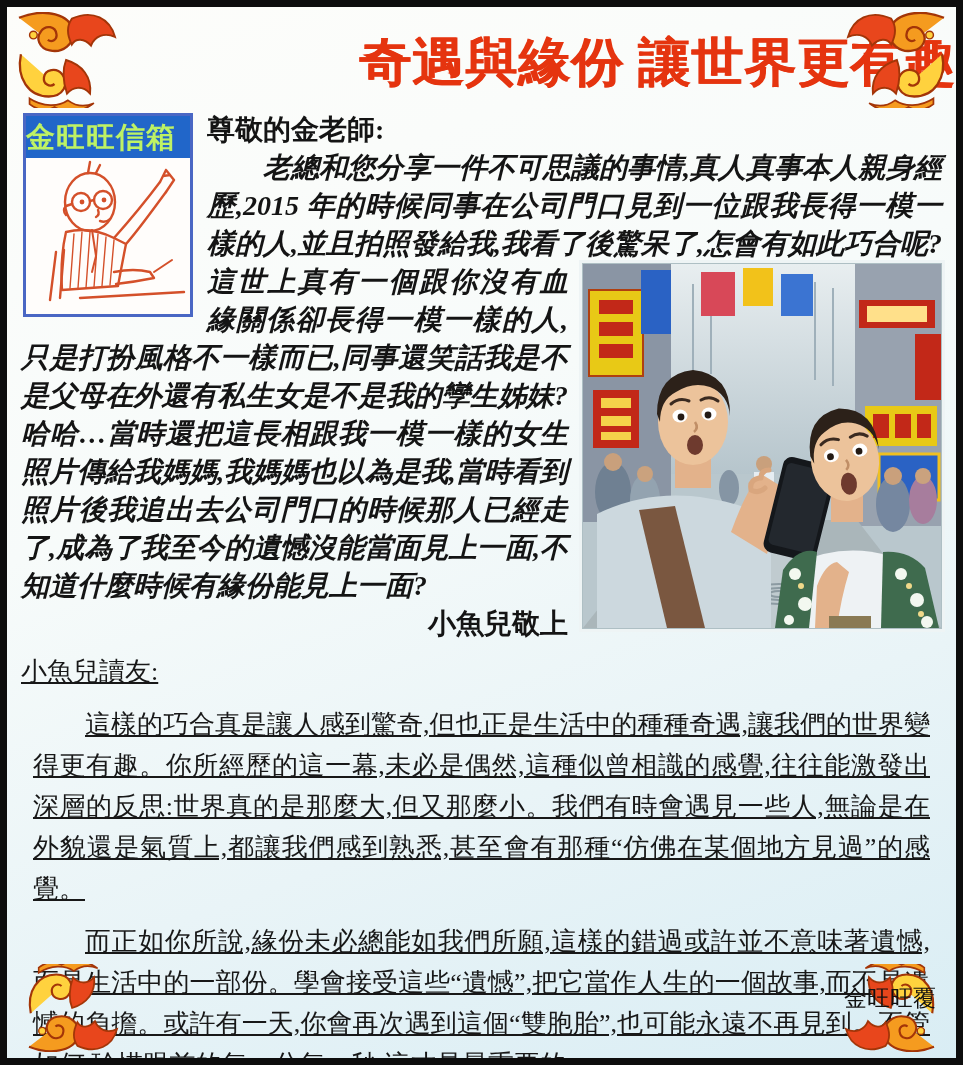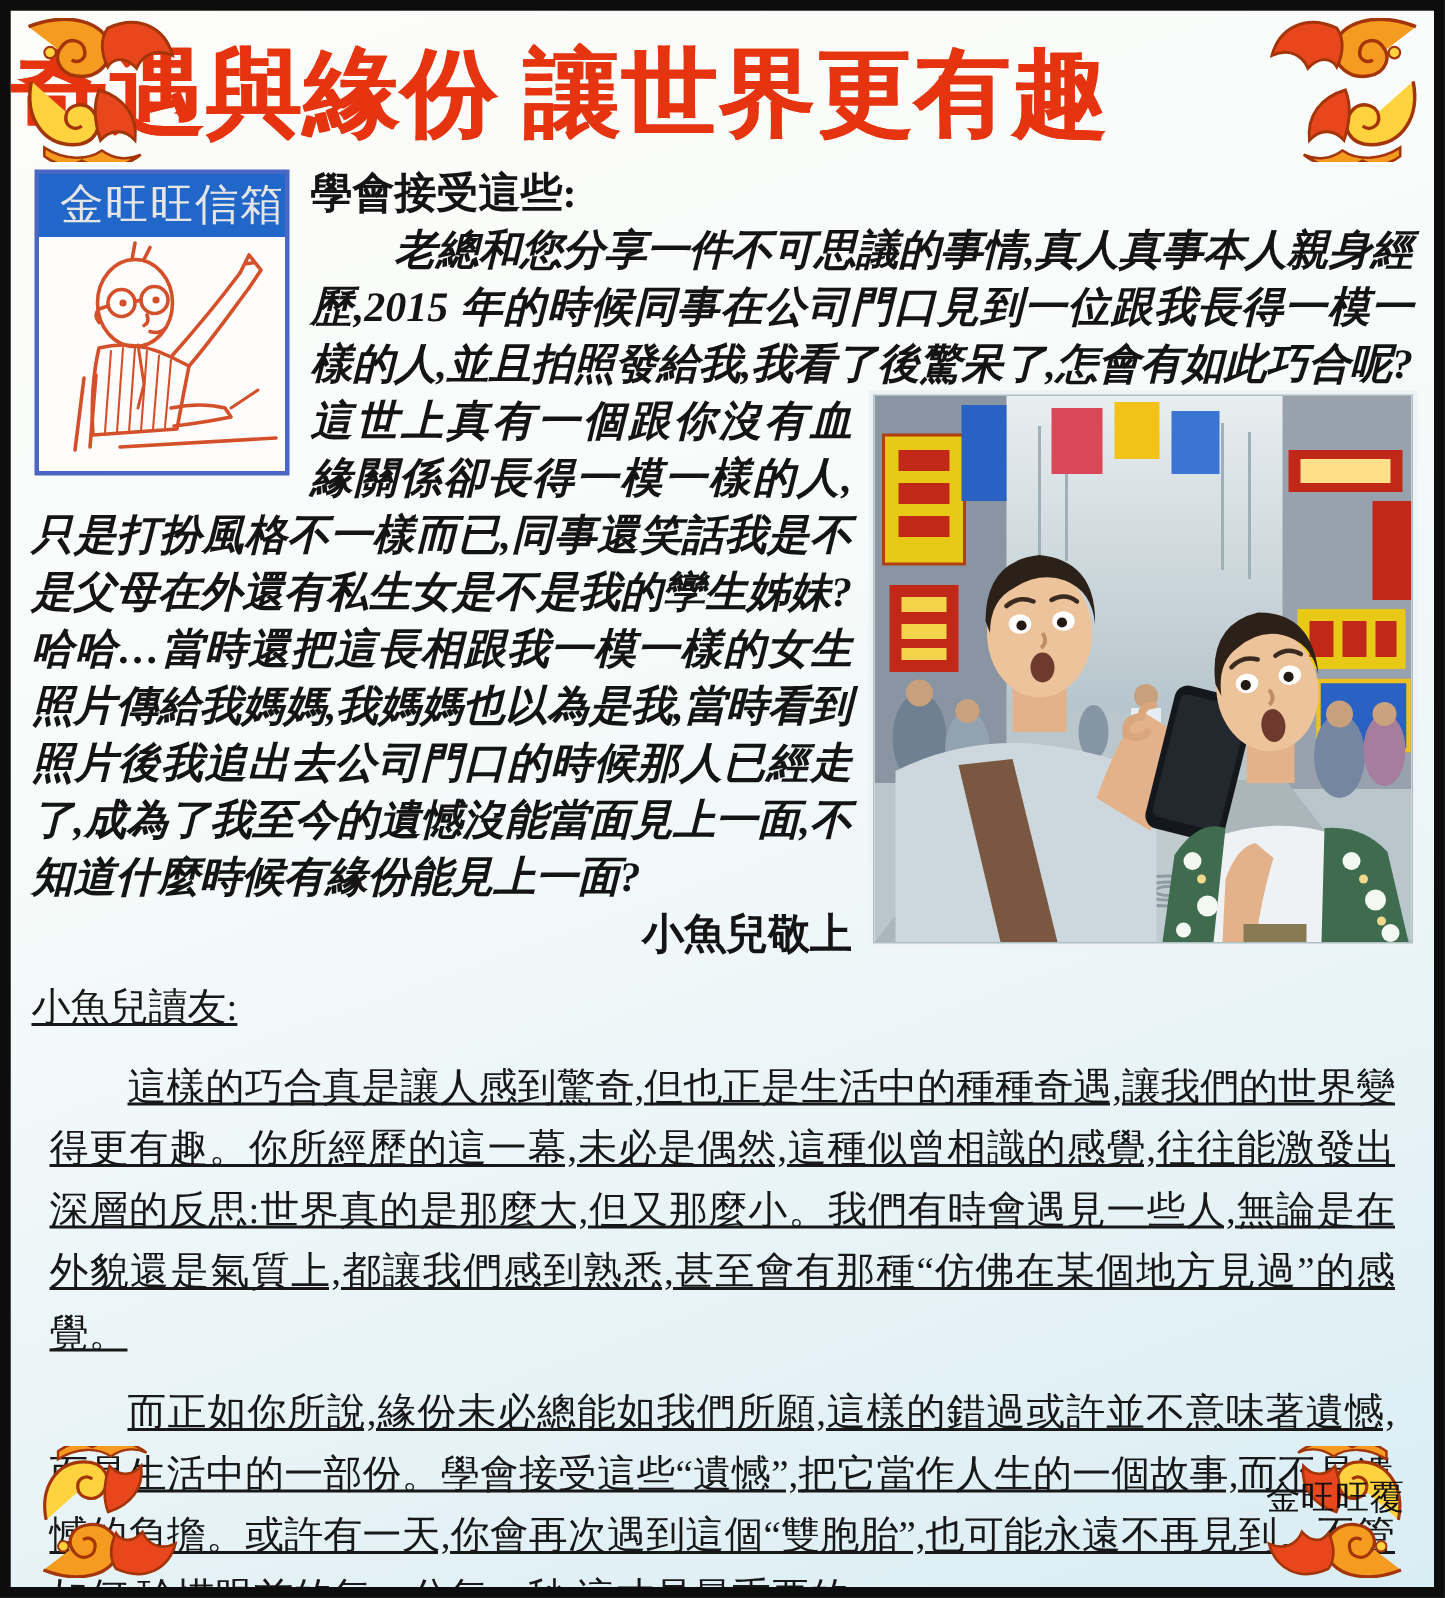--- a/index.html
+++ b/index.html
@@ -13,23 +13,23 @@
     font-family:"Liberation Serif","DejaVu Serif",serif;
   }
   
   .flourish{position:absolute;pointer-events:none;}
   .fl-tl{top:5px;left:7px;}
   .fl-tr{top:5px;right:7px;transform:scaleX(-1);}
   .fl-bl{bottom:6px;left:7px;transform:scaleY(-1);}
   .fl-br{bottom:6px;right:7px;transform:scale(-1,-1);}
   
   .headline{
-    text-align:left;
+    text-align:right;
     padding-top:12px;
-    font-size:64px;
+    font-size:52px;
     line-height:88px;
     font-weight:900;
     color:#e5340f;
     letter-spacing:1px;
     text-shadow:1px 0 0 #e5340f;
     white-space:nowrap;
   }
   
   .letter{
     margin:4px 14px 0 14px;
@@ -42,26 +42,26 @@
   .logo-box{
     float:left;
     width:170px;
     margin:2px 14px 4px 2px;
     border:3px solid #4a67c4;
     background:#fffdfb;
     box-sizing:border-box;
   }
   .logo-header{
     background:#2166c9;
-    color:#e5e5e5;
+    color:#bef264;
     font-family:"Liberation Sans","DejaVu Sans",sans-serif;
-    font-weight:400;
+    font-weight:700;
     font-size:29px;
     line-height:42px;
-    text-align:right;
+    text-align:left;
     letter-spacing:1px;
   }
   .logo-art{display:block;width:100%;height:156px;}
   .photo-float{
     float:right;
     width:358px;height:364px;
     margin:0 0 10px 14px;
     border:1px solid #aebfc4;
     box-shadow:0 0 0 3px #eef4f5;
     overflow:hidden;
@@ -166,21 +166,21 @@
           <path d="M88,112 Q108,108 124,112 L128,118 Q108,122 90,124"></path>
           <path d="M128,112 L140,104 M140,104 L146,100" stroke-width="2"></path>
 
           <path d="M54,138 L158,132"></path>
           <path d="M30,92 L24,140 M38,90 L34,138"></path>
         </g>
       </svg>
     </div>
 
     <p>
-      <span class="salutation">學會接受這些:</span>
+      <span class="salutation">尊敬的金老師:</span>
       <span class="indent" style="display:block;font-style:italic;">
         <span>老總和您分享一件不可思議的事情,真人真事本人親身經歷,2015 年的時候同事在公司門口見到一位跟我長得一模一樣的人,並且拍照發給我,我看了後驚呆了,怎會有如此巧合呢?</span><span class="photo-float" role="img" aria-label="街頭照片:兩名長相一模一樣的男子在霓虹招牌林立的鬧市中驚訝地對看手機">
             <svg width="358" height="364" viewBox="0 0 358 364">
           <defs>
             <linearGradient id="skyg" x1="0" y1="0" x2="0" y2="1">
               <stop offset="0" stop-color="#e8eef0"></stop>
                   <stop offset="1" stop-color="#b6c5cc"></stop>
             </linearGradient>
           </defs>
 

